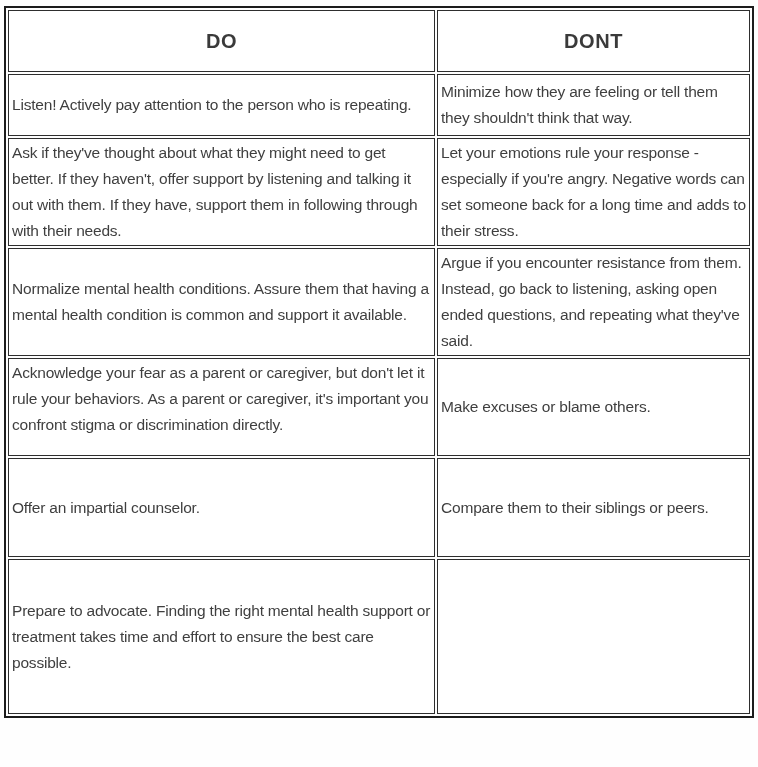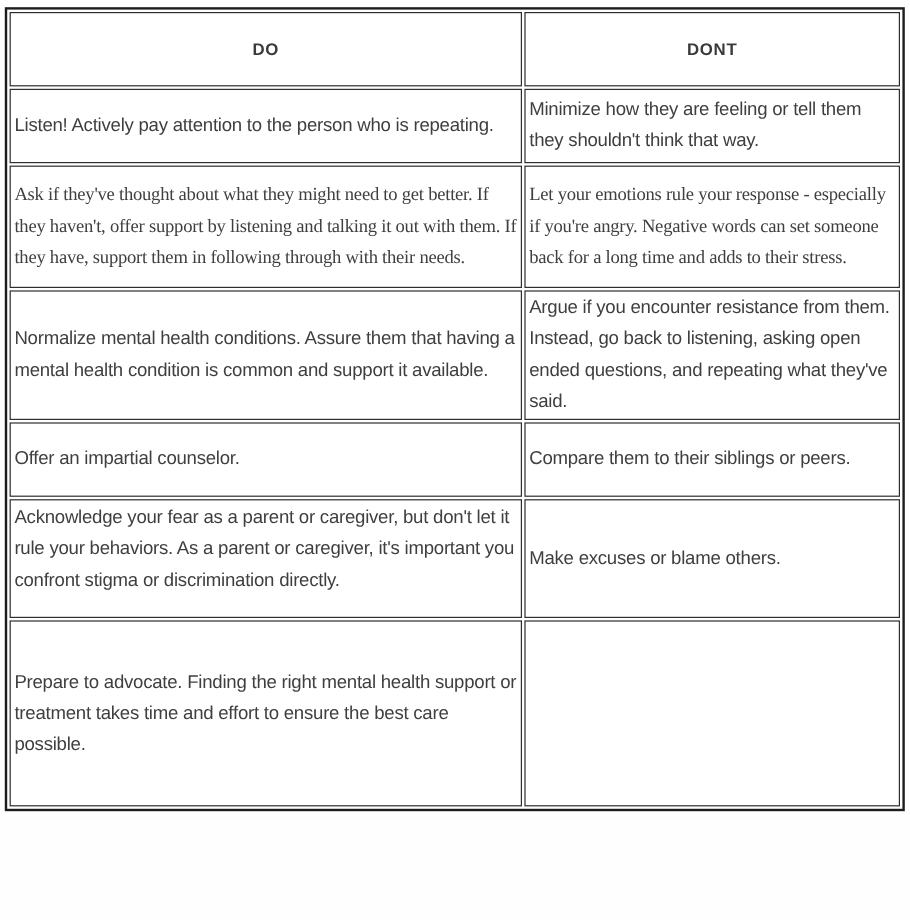--- a/index.html
+++ b/index.html
@@ -35,28 +35,28 @@
     padding:1px 3px;
     font-size:15.5px;
     line-height:26px;
     letter-spacing:-0.2px;
     font-weight:normal;
     overflow:hidden;
   }
   th{
     text-align:center;
     font-weight:bold;
-    font-size:14px;
+    font-size:20px;
     letter-spacing:0.6px;
     color:#3a3a3a;
   }
   
   thead tr th{height:62px;}
   tbody tr:nth-child(1) td{height:62px;}
-  tbody tr:nth-child(2) td{height:102px;font-family:Liberation Serif, serif;}
+  tbody tr:nth-child(2) td{height:102px;}
   tbody tr:nth-child(3) td{height:52px;}
   tbody tr:nth-child(4) td{height:62px;}
   tbody tr:nth-child(5) td{height:99px;}
   tbody tr:nth-child(6) td{height:155px;}
   tbody tr:nth-child(7) td{height:26px;}
   tbody tr:nth-child(8) td{height:105px;}
   td.valign-bottom{
     vertical-align:bottom;
     padding-bottom:17px;
   }
@@ -82,25 +82,25 @@
     </tr>
     <tr>
       <td>Ask if they've thought about what they might need to get better. If they haven't, offer support by listening and talking it out with them. If they have, support them in following through with their needs.</td>
       <td>Let your emotions rule your response - especially if you're angry. Negative words can set someone back for a long time and adds to their stress.</td>
     </tr>
     <tr>
       <td>Normalize mental health conditions. Assure them that having a mental health condition is common and support it available.</td>
       <td>Argue if you encounter resistance from them. Instead, go back to listening, asking open ended questions, and repeating what they've said.</td>
     </tr>
     <tr>
+      <td class="valign-bottom">Acknowledge your fear as a parent or caregiver, but don't let it rule your behaviors. As a parent or caregiver, it's important you confront stigma or discrimination directly.</td>
+      <td>Make excuses or blame others.</td>
+    </tr>
+    <tr>
       <td>Offer an impartial counselor.</td>
       <td>Compare them to their siblings or peers.</td>
-    </tr>
-    <tr>
-      <td class="valign-bottom">Acknowledge your fear as a parent or caregiver, but don't let it rule your behaviors. As a parent or caregiver, it's important you confront stigma or discrimination directly.</td>
-      <td>Make excuses or blame others.</td>
     </tr>
     <tr>
       <td>Prepare to advocate. Finding the right mental health support or treatment takes time and effort to ensure the best care possible.</td>
       <td></td>
     </tr>
   </tbody>
 </table>
 
 </body></html>

